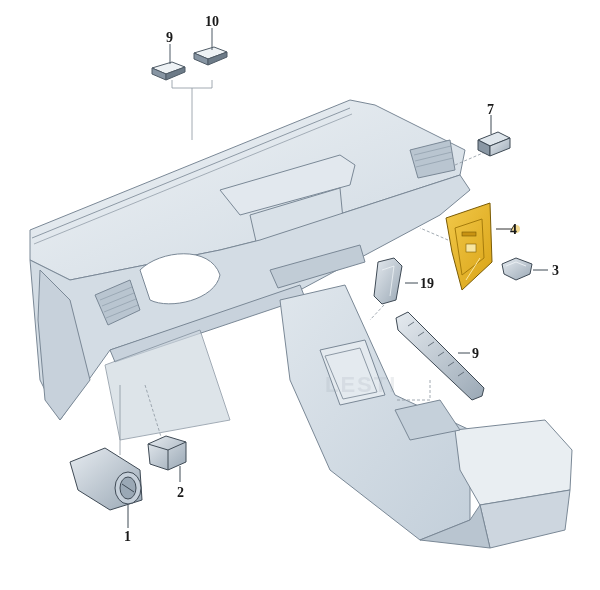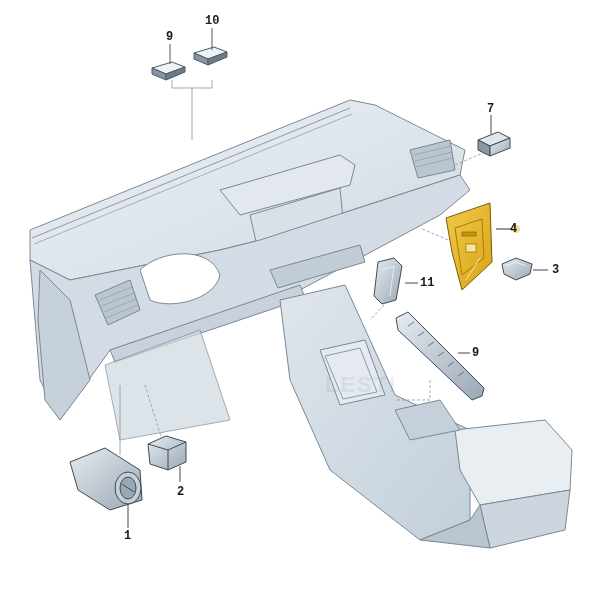--- a/index.html
+++ b/index.html
@@ -1,18 +1,18 @@
 <!DOCTYPE html>
 <html><head>
 <meta charset="utf-8">
 <style>
   html, body { margin: 0; padding: 0; background: #ffffff; }
   body { width: 600px; height: 590px; position: relative; overflow: hidden; font-family: "Liberation Sans", sans-serif; }
   #diagram { position: absolute; left: 0; top: 0; width: 600px; height: 590px; }
-  .callout { position: absolute; font-family: Liberation Mono, monospace; font-weight: bold; font-size: 12px; color: #1a1a1a; line-height: 1; }
+  .callout { position: absolute; font-family: Liberation Serif, serif; font-weight: bold; font-size: 14px; color: #1a1a1a; line-height: 1; }
   .watermark { position: absolute; font-family: "Liberation Sans", sans-serif; font-weight: bold; font-size: 22px; color: rgba(150,160,170,0.18); letter-spacing: 2px; }
 </style>
 </head>
 <body>
 
 <svg id="diagram" viewBox="0 0 600 590" xmlns="http://www.w3.org/2000/svg">
   <defs>
     <linearGradient id="dashGrad" x1="0" y1="0" x2="1" y2="1">
       <stop offset="0" stop-color="#eef2f5"></stop>
       <stop offset="1" stop-color="#cfd9e2"></stop>
@@ -169,18 +169,18 @@
     <line x1="168" y1="450" x2="168" y2="470"></line>
     <line x1="180" y1="466" x2="180" y2="482"></line>
   </g>
 </svg>
 
 <div class="callout" style="left:166px; top:31px;">9</div>
 <div class="callout" style="left:205px; top:15px;">10</div>
 <div class="callout" style="left:487px; top:103px;">7</div>
 <div class="callout" style="left:510px; top:223px;">4</div>
 <div class="callout" style="left:552px; top:264px;">3</div>
-<div class="callout" style="left:420px; top:277px;">11</div>
+<div class="callout" style="left:420px; top:277px;">19</div>
 <div class="callout" style="left:472px; top:347px;">9</div>
 <div class="callout" style="left:177px; top:486px;">2</div>
 <div class="callout" style="left:124px; top:530px;">1</div>
 
 <div class="watermark" style="left:325px; top:372px;">LESTI</div>
 
 </body></html>

